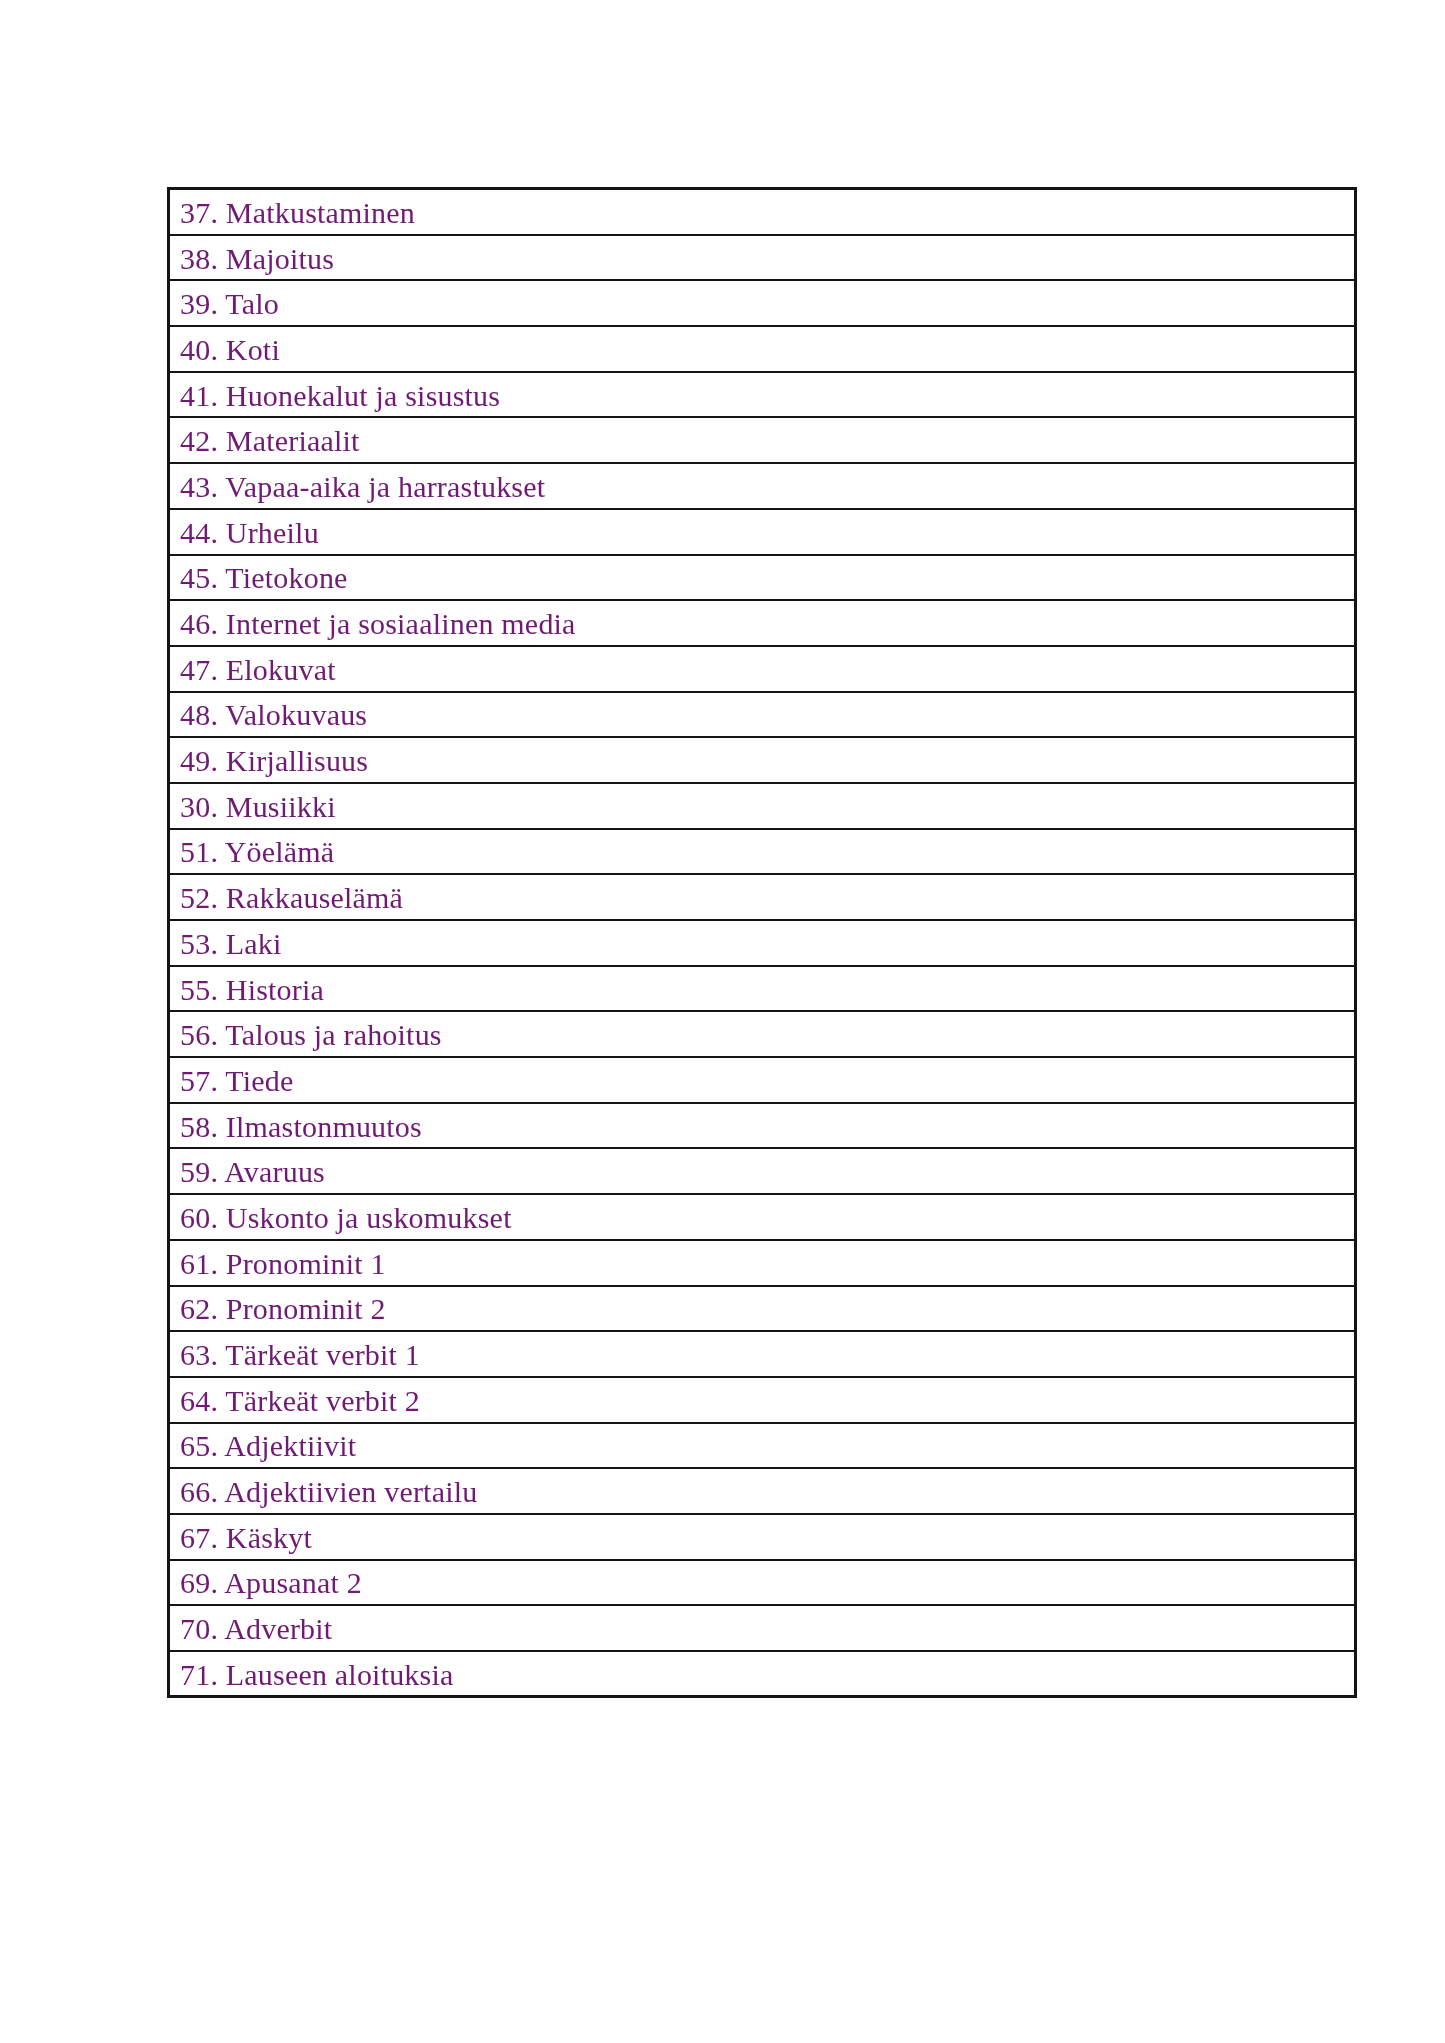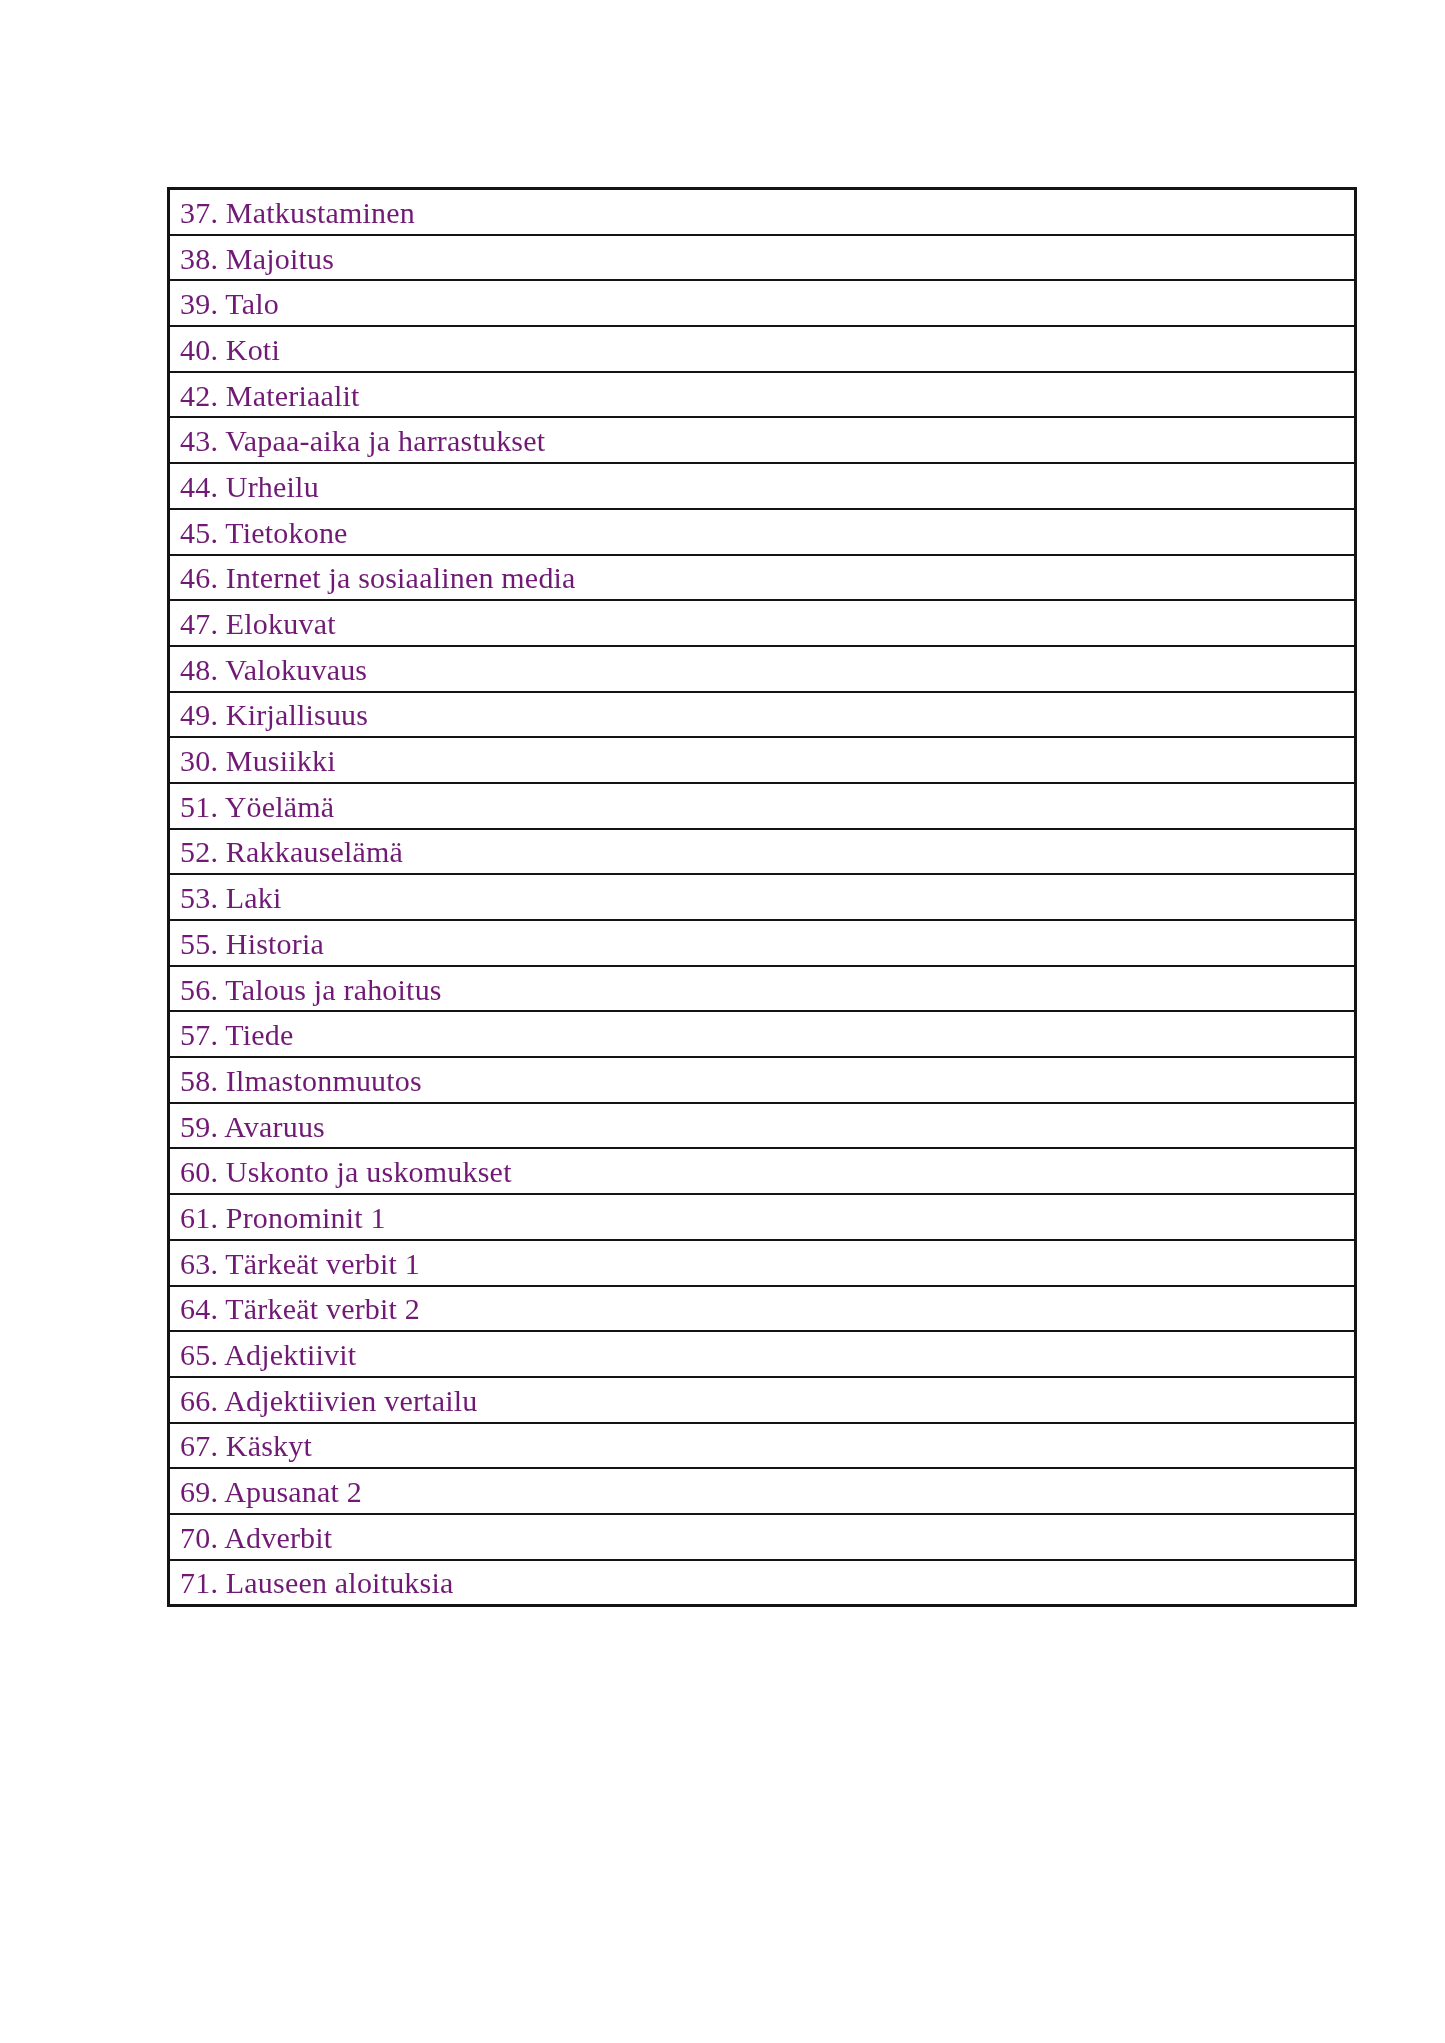--- a/index.html
+++ b/index.html
@@ -60,20 +60,23 @@
       <div class="row">
         <span class="row-text">38. Majoitus</span>
       </div>
       <div class="row">
         <span class="row-text">39. Talo</span>
       </div>
       <div class="row">
         <span class="row-text">40. Koti</span>
       </div>
       <div class="row">
+        <span class="row-text">41. Huonekalut ja sisustus</span>
+      </div>
+      <div class="row">
         <span class="row-text">42. Materiaalit</span>
       </div>
       <div class="row">
         <span class="row-text">43. Vapaa-aika ja harrastukset</span>
       </div>
       <div class="row">
         <span class="row-text">44. Urheilu</span>
       </div>
       <div class="row">
         <span class="row-text">45. Tietokone</span>
@@ -117,20 +120,23 @@
       <div class="row">
         <span class="row-text">59. Avaruus</span>
       </div>
       <div class="row">
         <span class="row-text">60. Uskonto ja uskomukset</span>
       </div>
       <div class="row">
         <span class="row-text">61. Pronominit 1</span>
       </div>
       <div class="row">
+        <span class="row-text">62. Pronominit 2</span>
+      </div>
+      <div class="row">
         <span class="row-text">63. Tärkeät verbit 1</span>
       </div>
       <div class="row">
         <span class="row-text">64. Tärkeät verbit 2</span>
       </div>
       <div class="row">
         <span class="row-text">65. Adjektiivit</span>
       </div>
       <div class="row">
         <span class="row-text">66. Adjektiivien vertailu</span>

